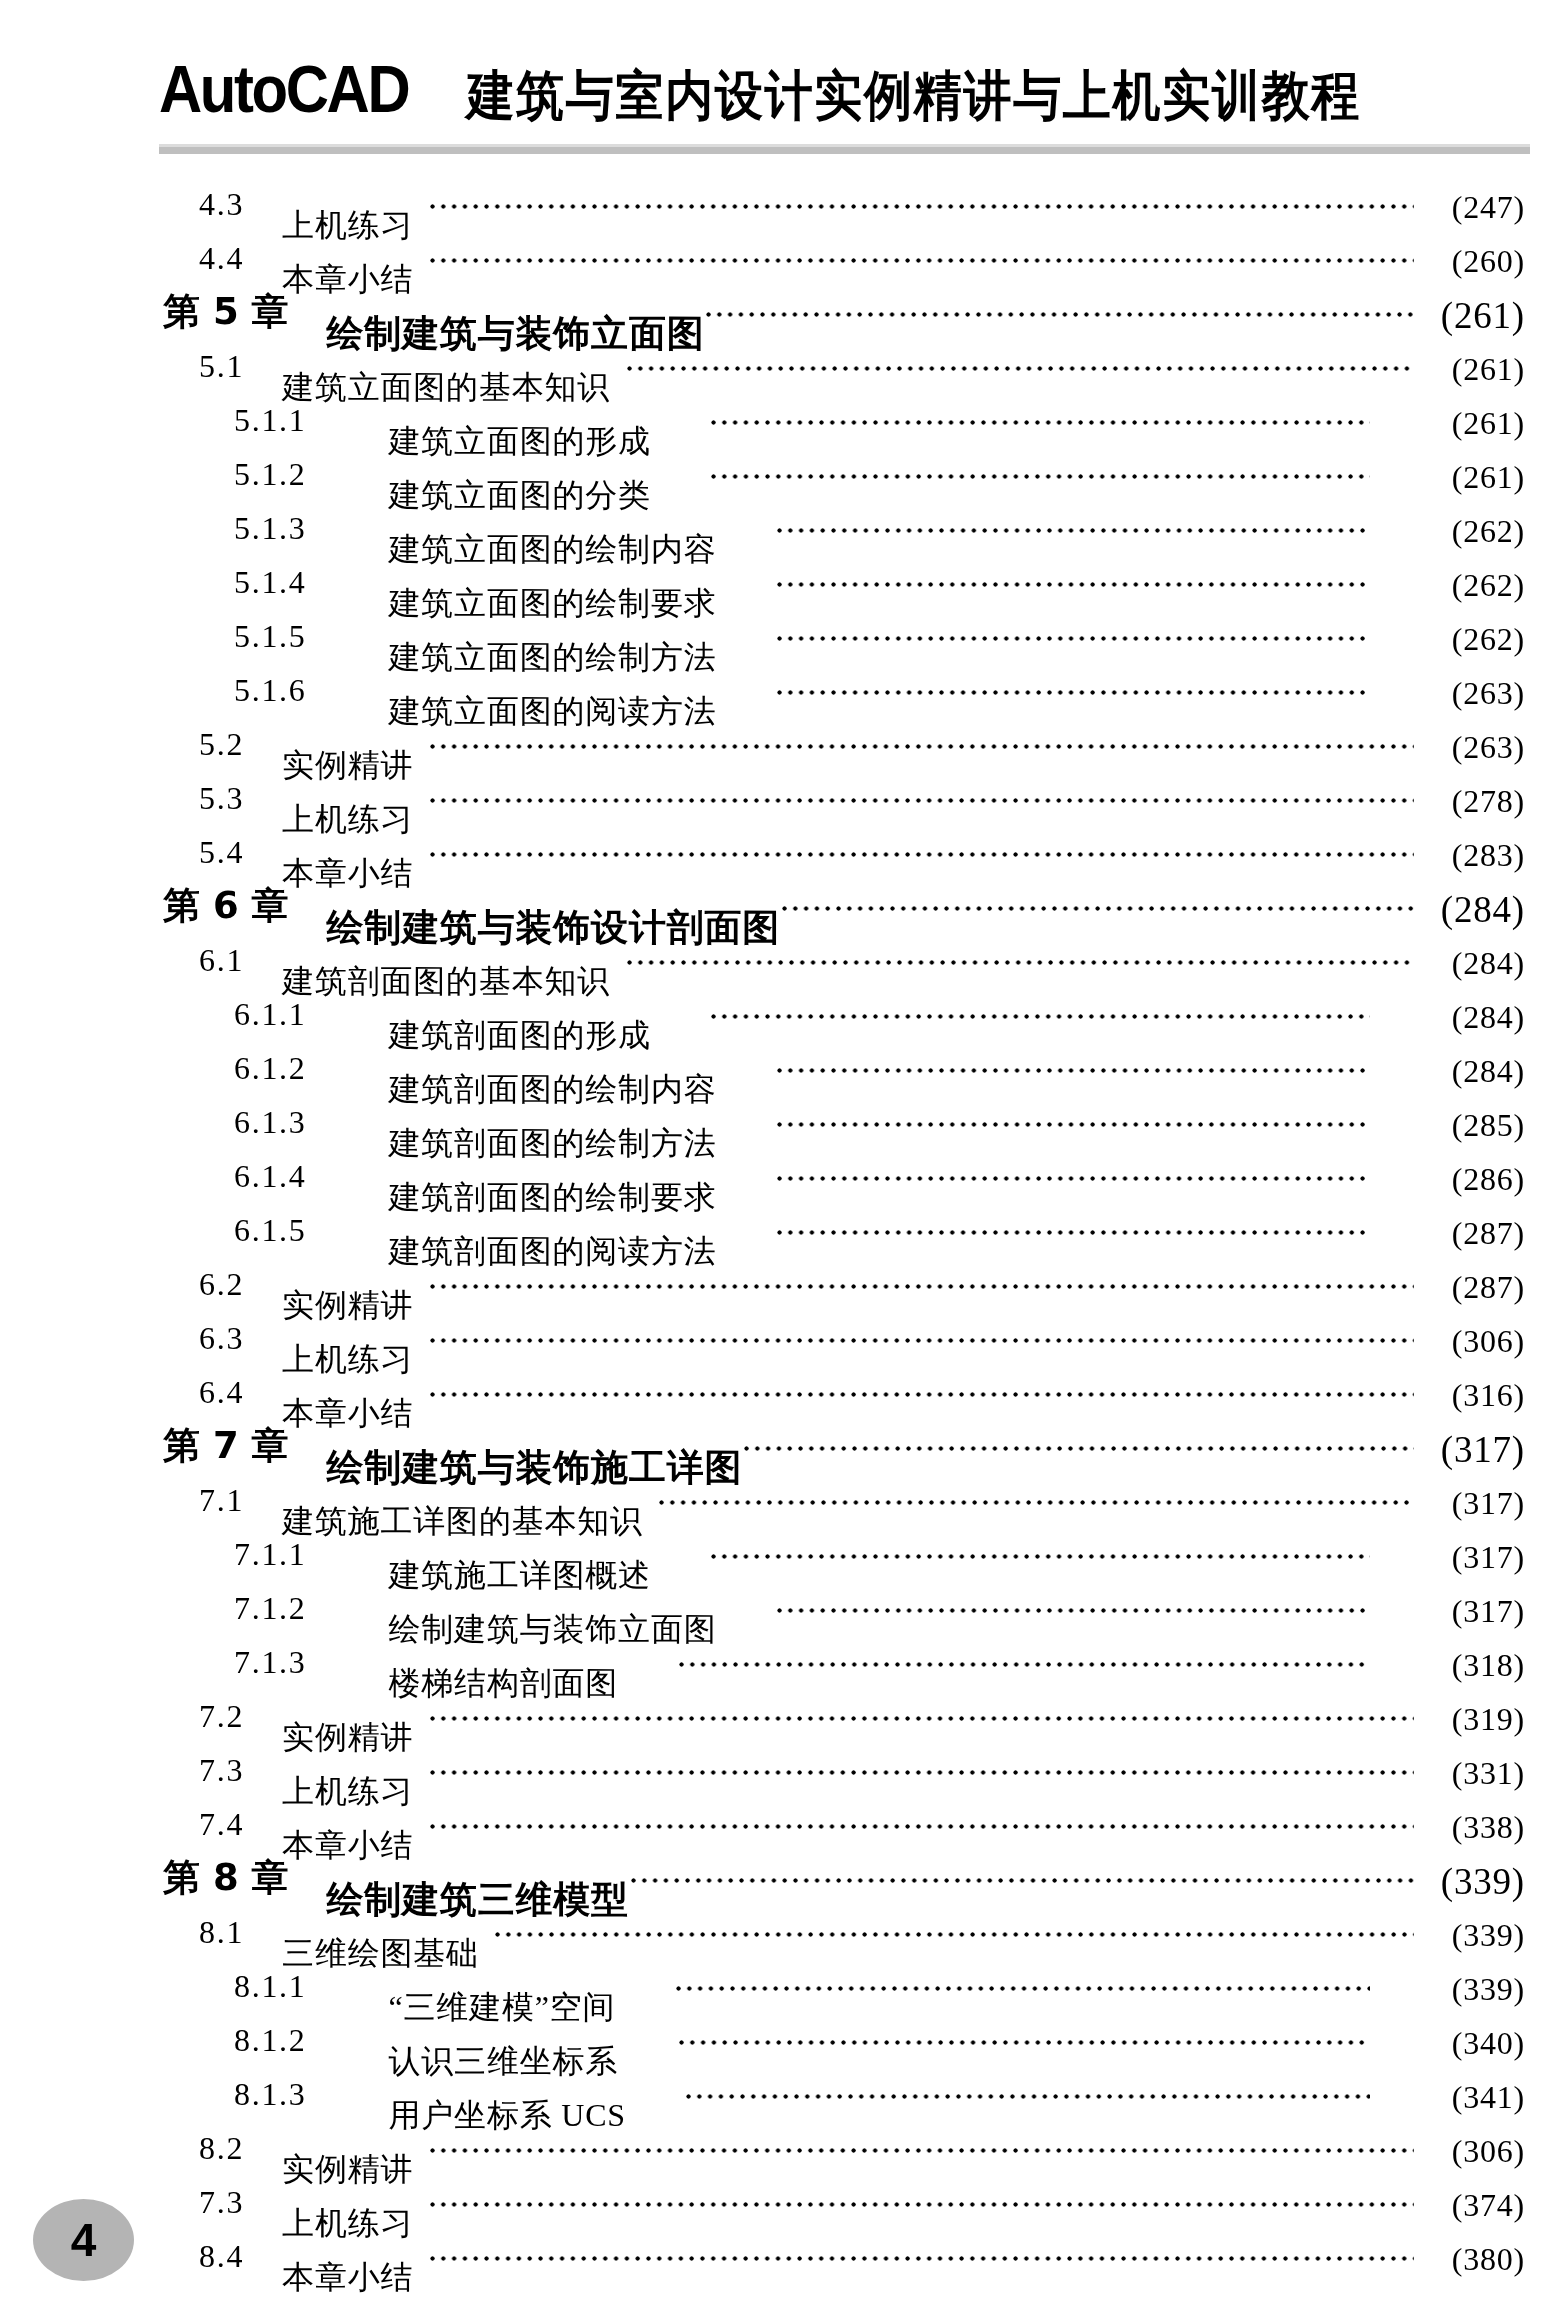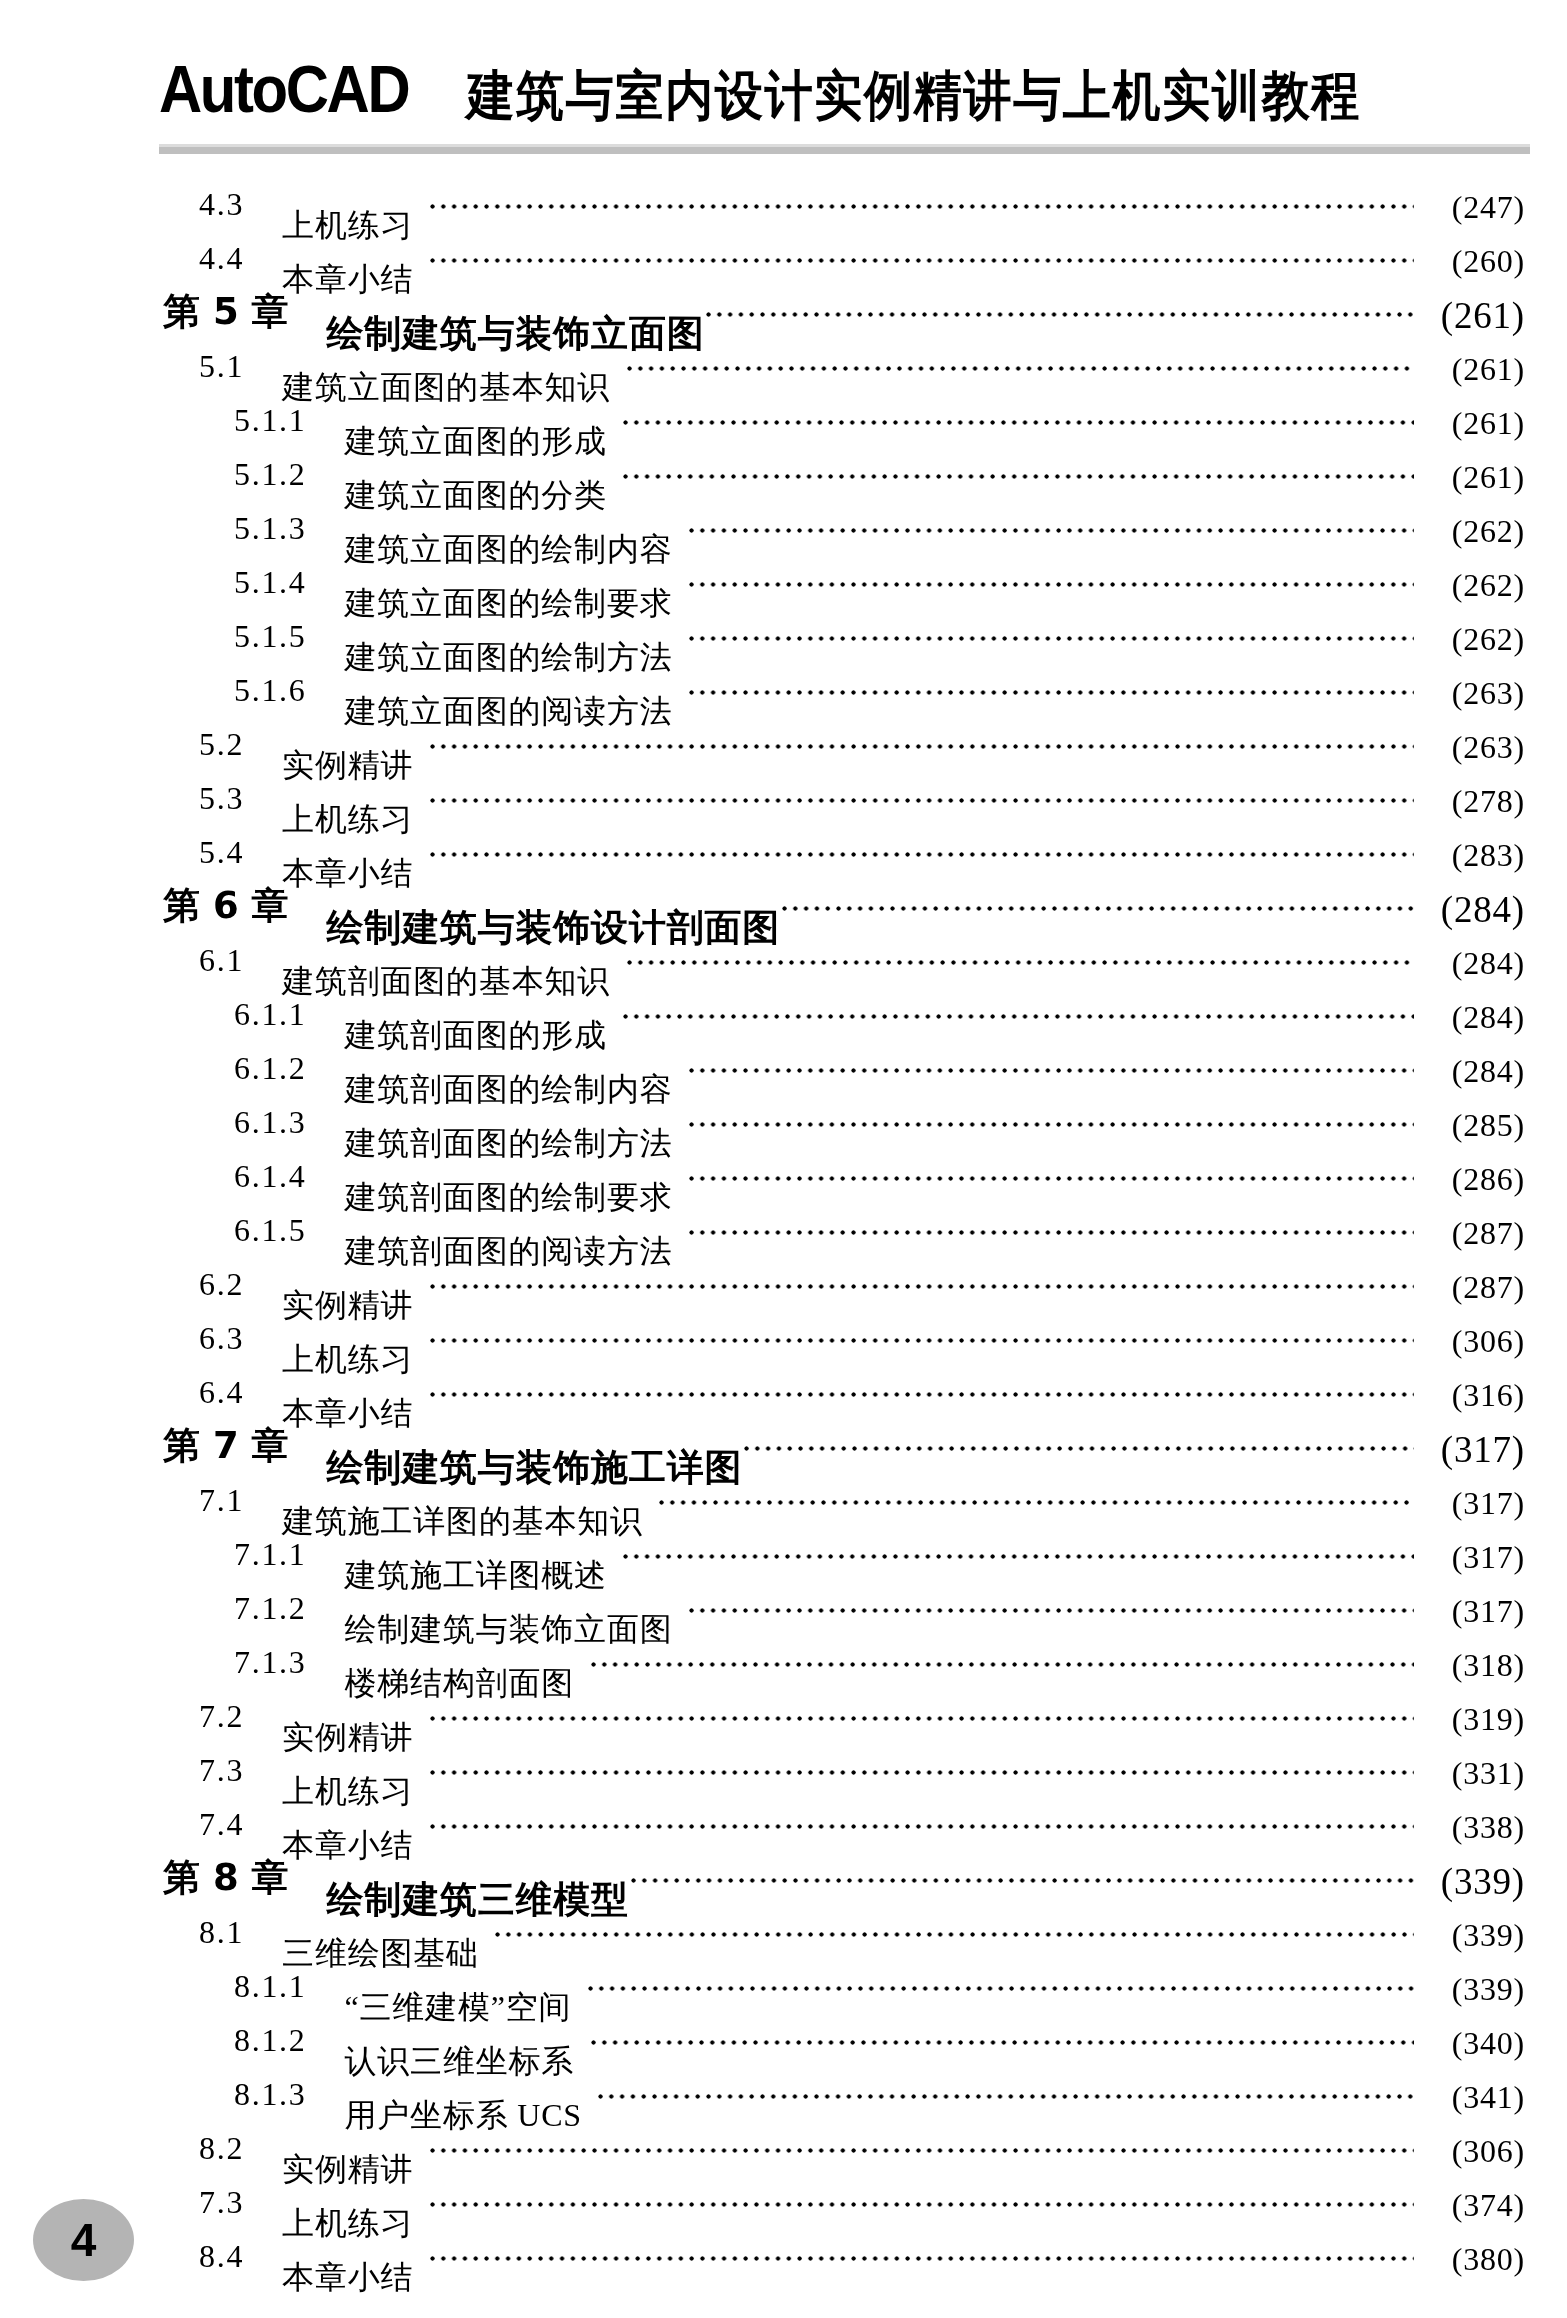--- a/index.html
+++ b/index.html
@@ -37,21 +37,21 @@
   .row{
     display:flex;align-items:center;height:54px;
     font-size:32px;white-space:nowrap;
   }
   .row .num{
     font-family:"Liberation Serif","DejaVu Serif",serif;
     margin-right:38px;letter-spacing:1.7px;
   }
   .row .title{letter-spacing:0.8px;margin-top:44px;}
   .row.s1{padding-left:36px;}
-  .row.s2{padding-left:71px;}
+  .row.s2{padding-left:71px;gap:44px;}
   .row.ch{font-size:37px;}
   .row.ch .num,.row.ch .title{
     font-family:"DejaVu Sans","Liberation Sans",sans-serif;
     font-weight:700;
   }
   .row.ch .num{letter-spacing:0;}
   .leader{
     flex:1;height:5px;align-self:center;
     margin:5px 13.2px 0 16.5px;
     background-image:radial-gradient(circle at 2.5px 2.5px,#000 1.8px,transparent 2.4px);

